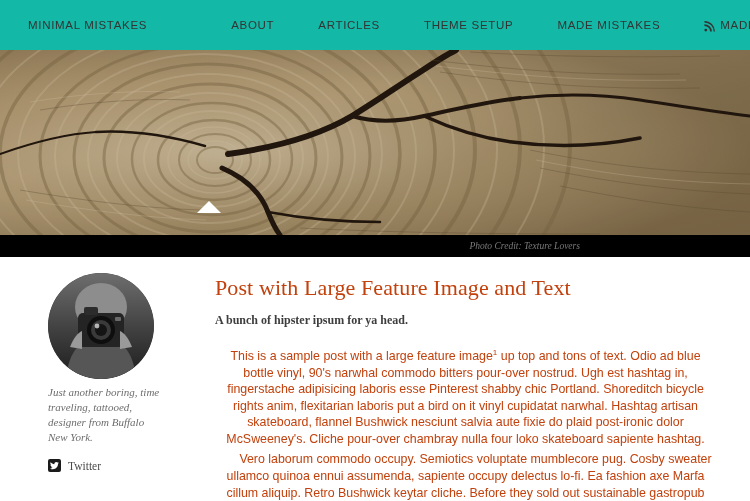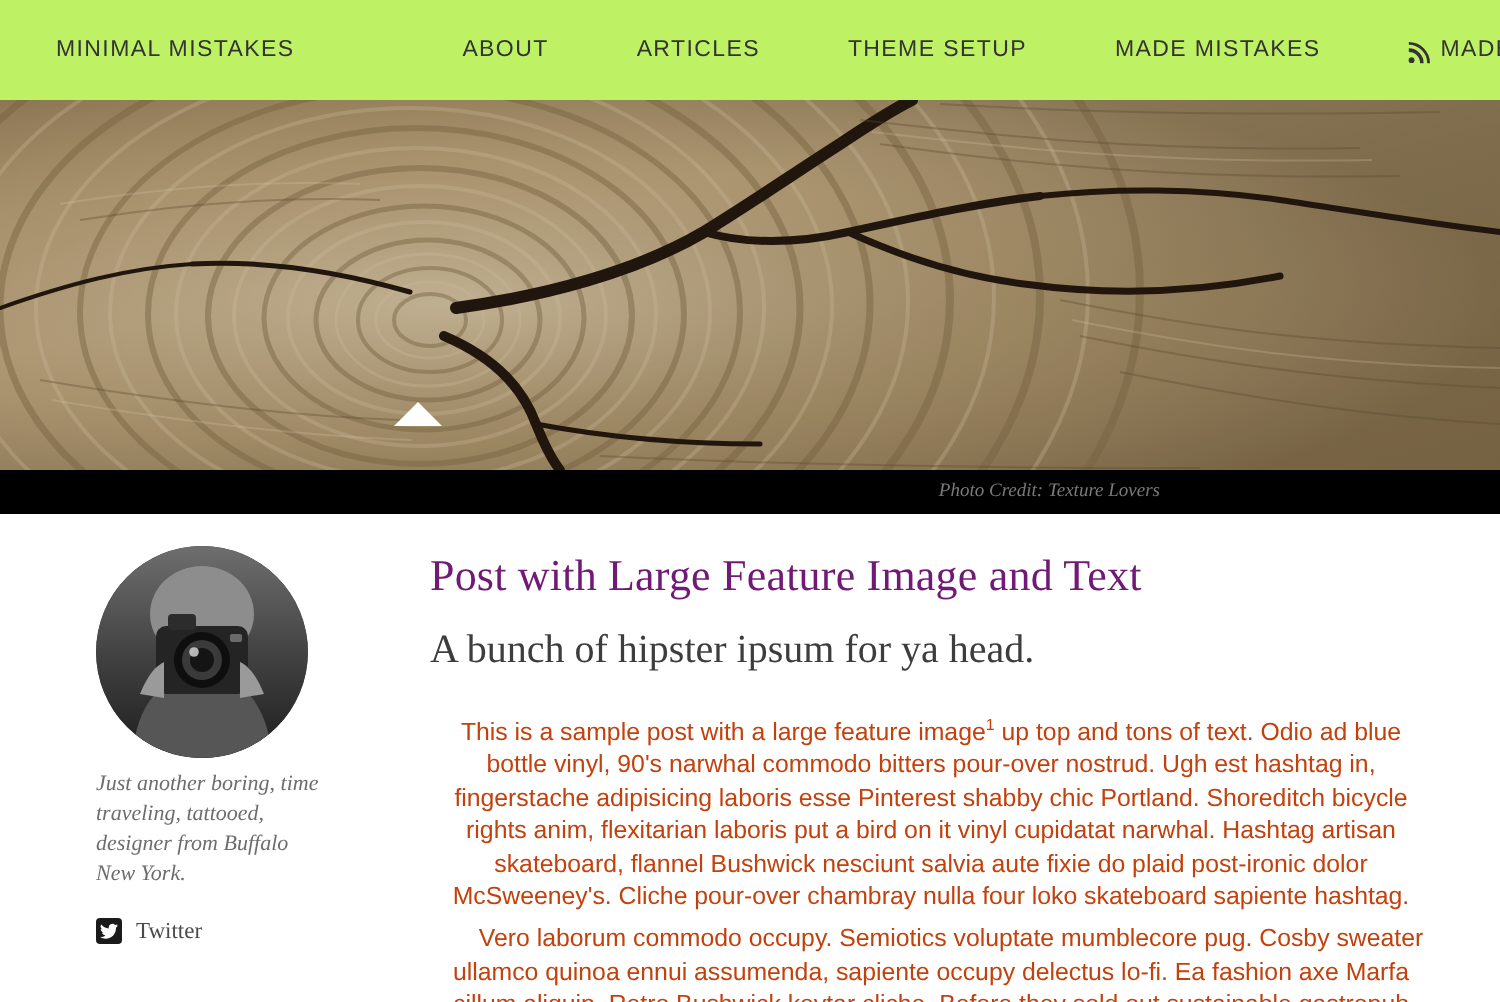--- a/index.html
+++ b/index.html
@@ -8,21 +8,21 @@
     width: 750px; height: 501px;
     overflow: hidden;
     background: #fff;
     font-family: "Liberation Sans", sans-serif;
   }
   body { position: relative; }
 
   
   .masthead {
     height: 50px;
-    background: #bef264;
+    background: #14b8a6;
     display: flex;
     align-items: center;
     padding: 0 28px;
     position: relative;
     z-index: 5;
   }
   .site-title {
     font-size: 11.5px;
     letter-spacing: 0.7px;
     color: #333;
@@ -156,29 +156,29 @@
   .article {
     flex: 1;
     padding-top: 18px;
     padding-left: 37px;
     padding-right: 6px;
   }
   .post-title {
     font-family: "Liberation Serif", serif;
     font-size: 22px;
     font-weight: normal;
-    color: #701a75;
+    color: #c2410c;
     margin: 0 0 0 0;
     line-height: 1.2;
     letter-spacing: 0.1px;
   }
   .post-subtitle {
     font-family: "Liberation Serif", serif;
-    font-size: 20px;
-    font-weight: normal;
+    font-size: 12px;
+    font-weight: bold;
     color: #3d3d3d;
     margin: 12px 0 0 0;
     line-height: 1.2;
   }
   .post-body { margin-top: 17px; }
   .post-body p {
     font-family: Liberation Sans, sans-serif;
     font-size: 12.4px;
     line-height: 16.6px;
     color: #c2410c;

